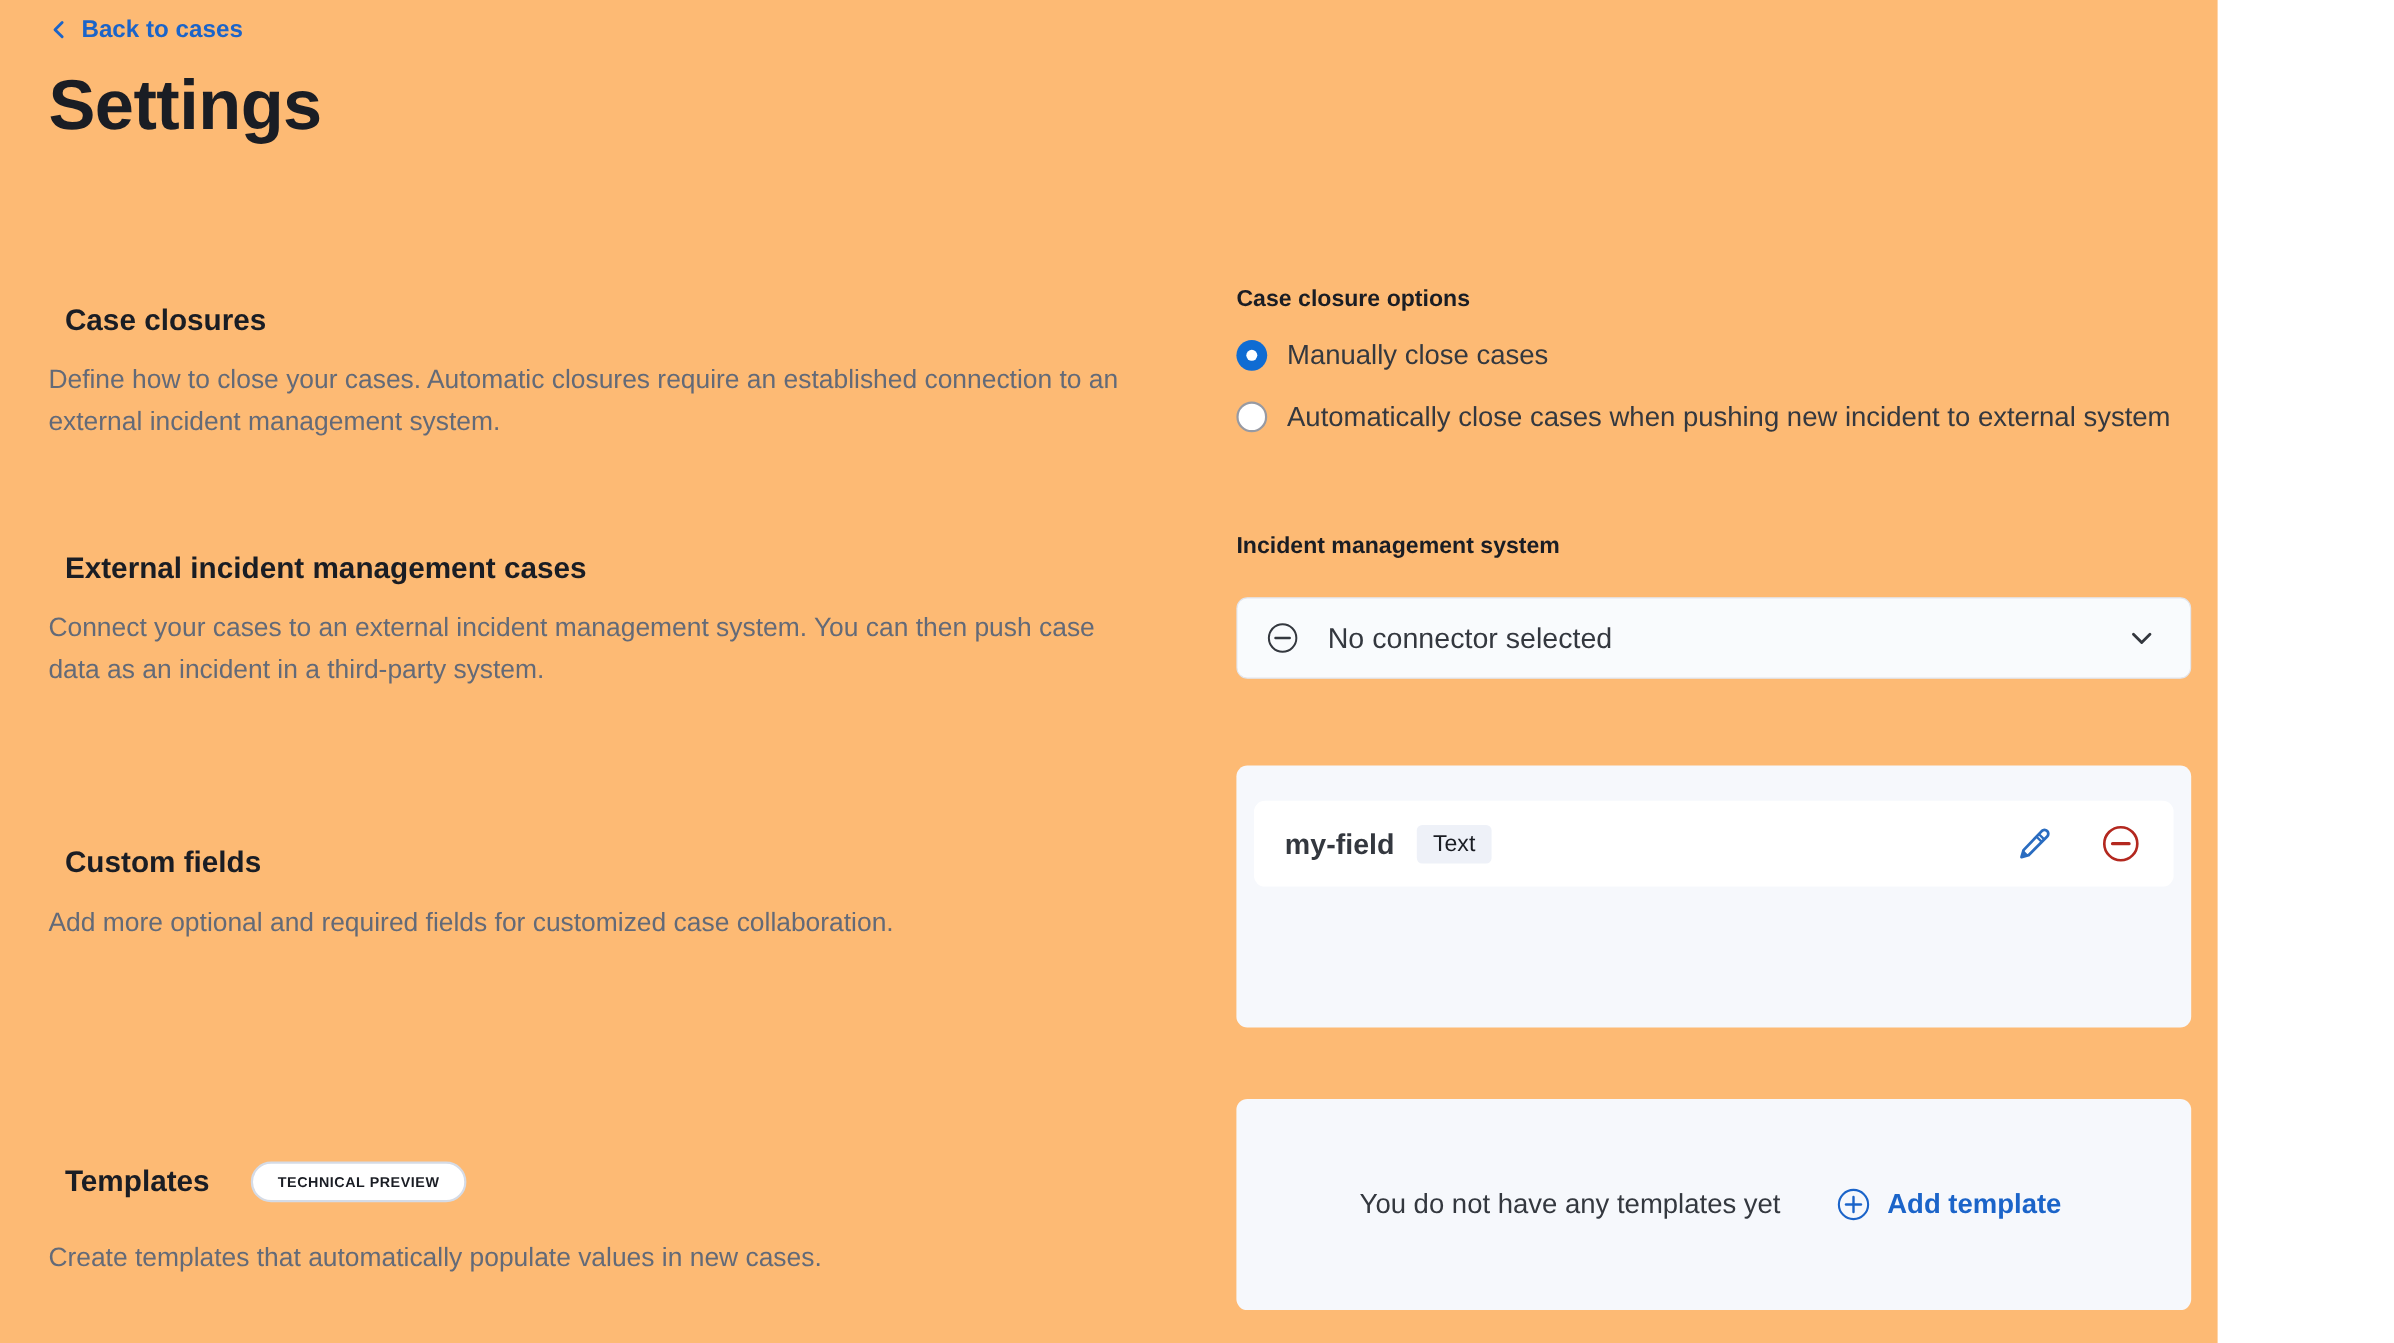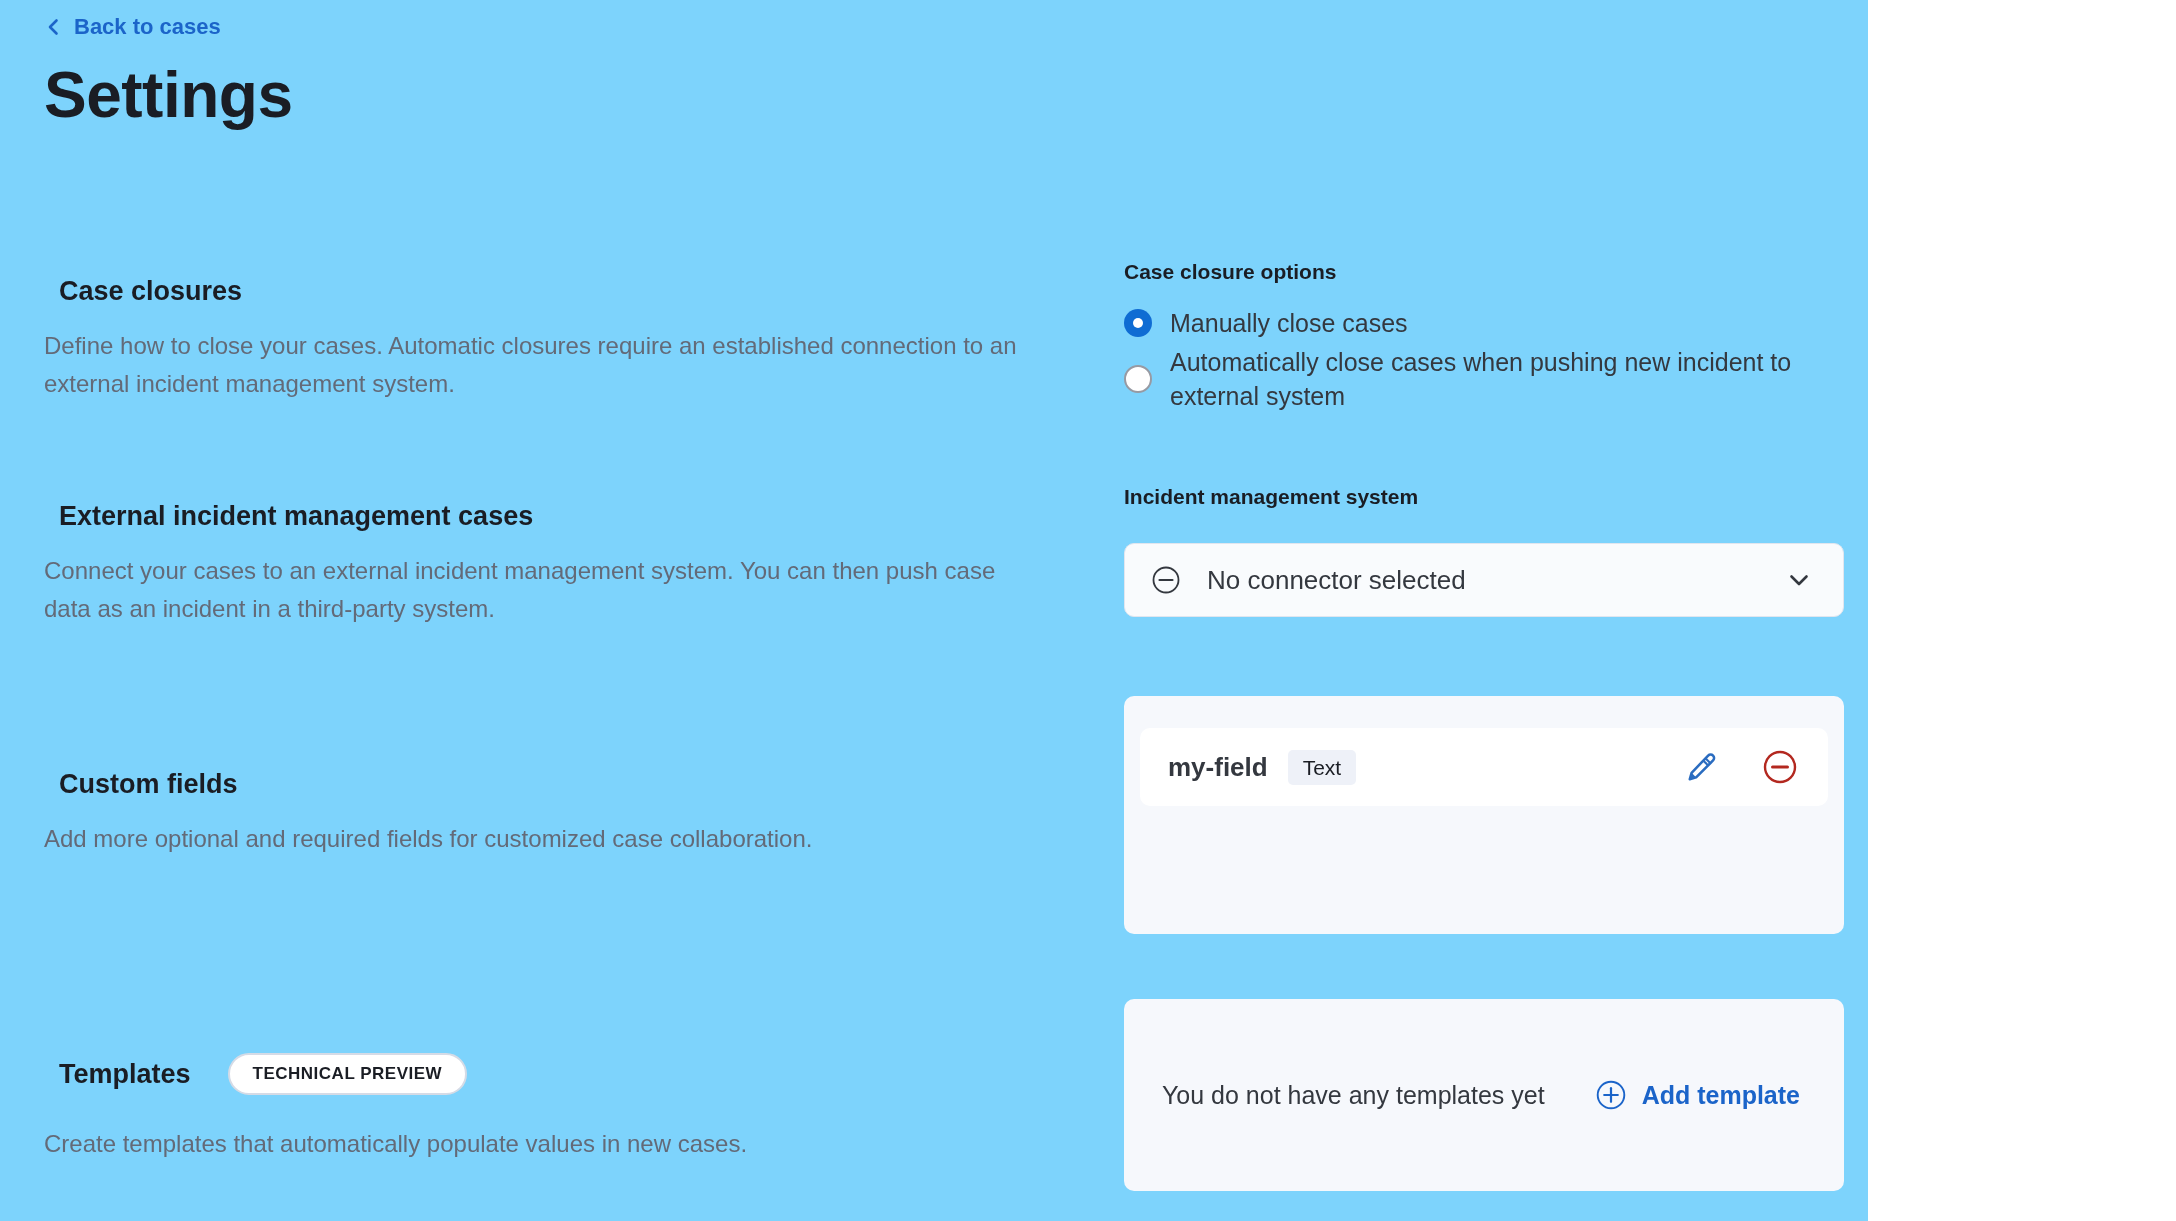--- a/index.html
+++ b/index.html
@@ -4,23 +4,23 @@
 <style>
   * { box-sizing: border-box; }
   html, body { margin: 0; padding: 0; background: #fff; }
   body {
     font-family: "Liberation Sans", "DejaVu Sans", sans-serif;
     color: #1b1e25;
     -webkit-font-smoothing: antialiased;
   }
   .page {
     position: relative;
-    width: 1868px;
+    width: 2016px;
     height: 1221px;
-    background: #7dd3fc;
+    background: #fdba74;
     padding: 12px 24px 0 44px;
     overflow: hidden;
   }
   
   .back-link {
     display: inline-flex;
     align-items: center;
     gap: 10px;
     color: #1b64c9;
     font-size: 22px;
@@ -170,21 +170,21 @@
     gap: 44px;
   }
   .empty-message { font-size: 25px; color: #34383f; line-height: 34px; }
   
   .heading-with-badge { display: flex; align-items: center; gap: 22px; }
   .tech-preview-badge {
     border: 2px solid #d5dbe6;
     background: #ffffff;
     border-radius: 999px;
     padding: 9px 23px;
-    font-size: 17px;
+    font-size: 13px;
     font-weight: 700;
     letter-spacing: 0.5px;
     color: #1a1d24;
     white-space: nowrap;
   }
   svg { display: block; }
 </style>
 </head>
 <body>
 

